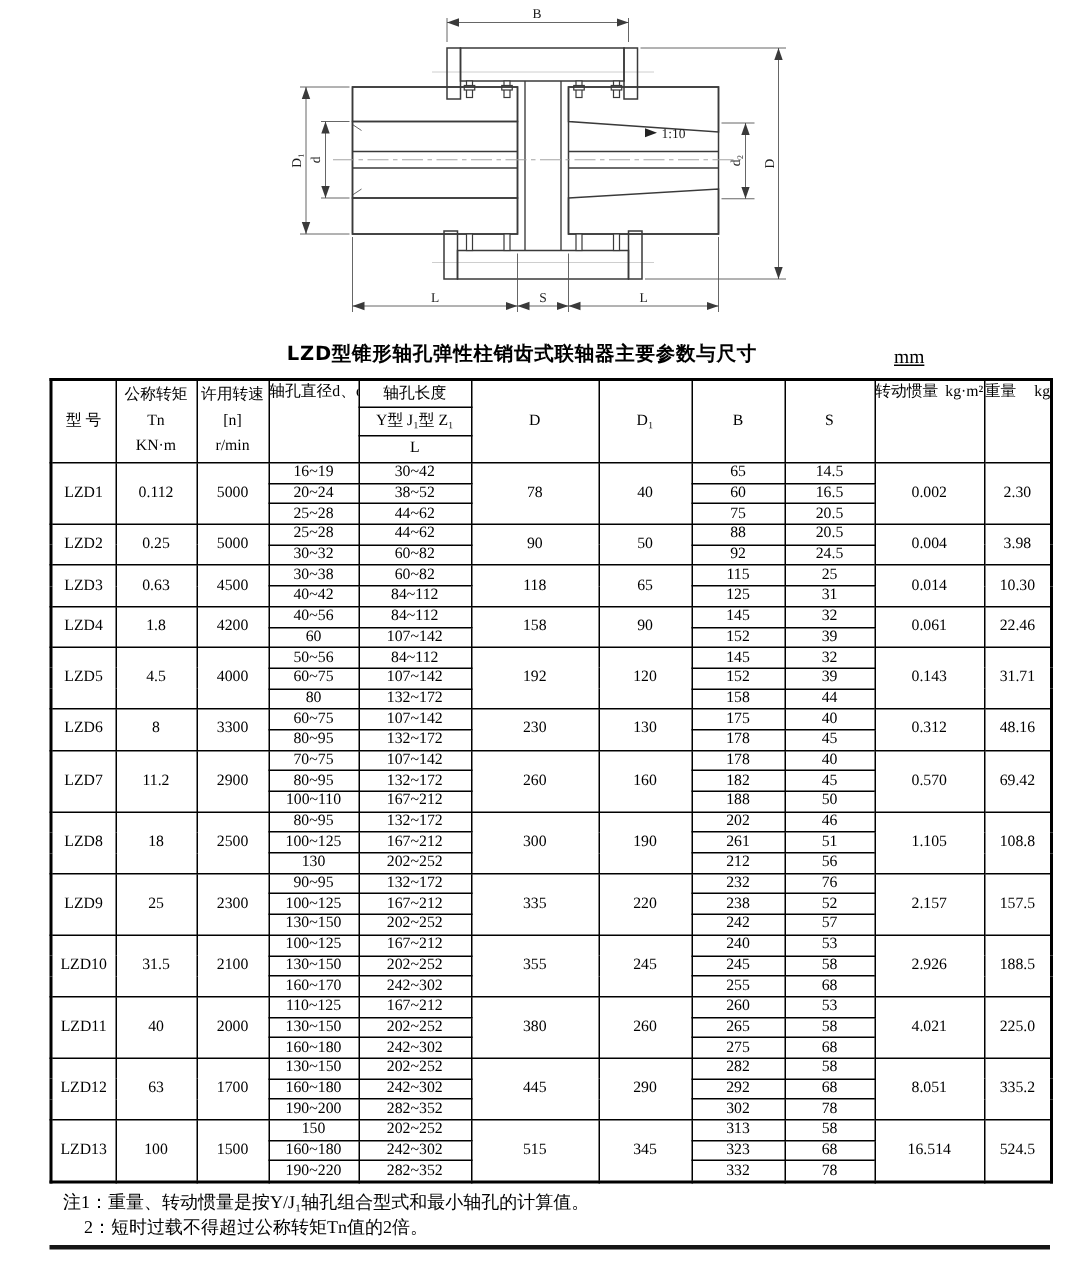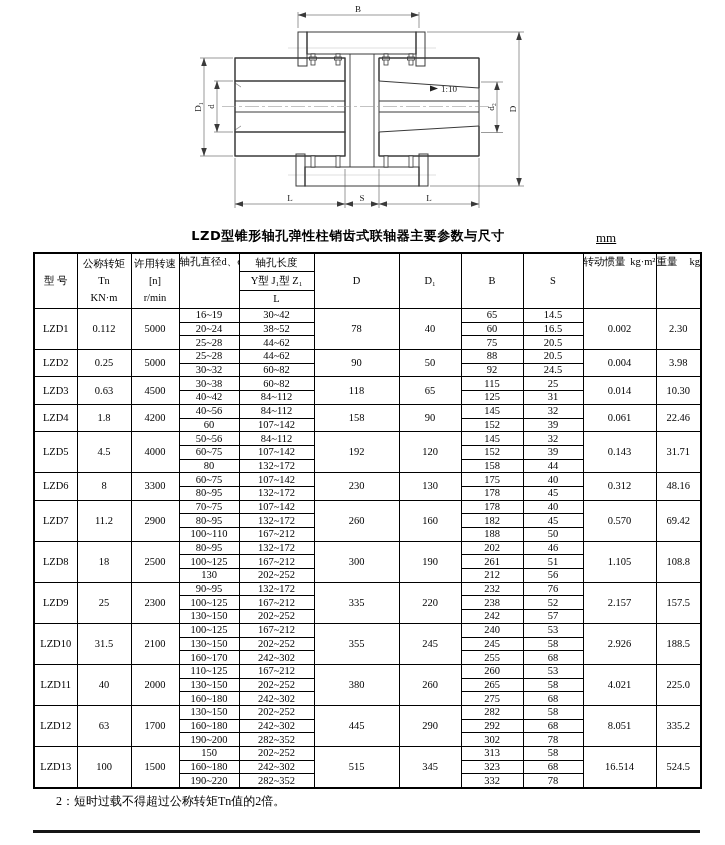--- a/index.html
+++ b/index.html
@@ -31,21 +31,21 @@
     border:1px solid #000;text-align:center;vertical-align:middle;
     padding:0;font-size:10.5px;font-weight:normal;line-height:12px;
     overflow:hidden;white-space:nowrap;
   }
   thead th{height:17px;}
   tbody td{height:12.7px;}
   .vsplit{display:flex;flex-direction:row;justify-content:space-between;height:50px;padding:2px 0;}
   .vstack{display:flex;flex-direction:column;justify-content:center;gap:5px;}
   
   .notes{position:absolute;left:42px;top:793px;font-size:12px;line-height:17px;}
-  .notes .n2{padding-left:14px;text-align:center;}
+  .notes .n2{padding-left:14px;}
   .bottom-rule{position:absolute;left:33px;top:830px;width:667px;height:3px;background:#161616;}
 </style>
 </head>
 <body>
 
 <div class="diagram">
   <svg width="380" height="212" viewBox="0 0 380 212">
     <defs>
       <pattern id="hatch" patternUnits="userSpaceOnUse" width="5" height="5" patternTransform="rotate(45)">
         <line x1="0" y1="0" x2="0" y2="5" stroke="#8e8e8e" stroke-width="0.7"></line>
@@ -535,15 +535,16 @@
           <td>190~220</td>
           <td>282~352</td>
           <td>332</td>
           <td>78</td>
         </tr>
       </tbody>
   </table>
 </div>
 
 <div class="notes">
+  <div class="n1">注1：重量、转动惯量是按Y/J₁轴孔组合型式和最小轴孔的计算值。</div>
   <div class="n2">2：短时过载不得超过公称转矩Tn值的2倍。</div>
 </div>
 <div class="bottom-rule"></div>
 
 </body></html>

